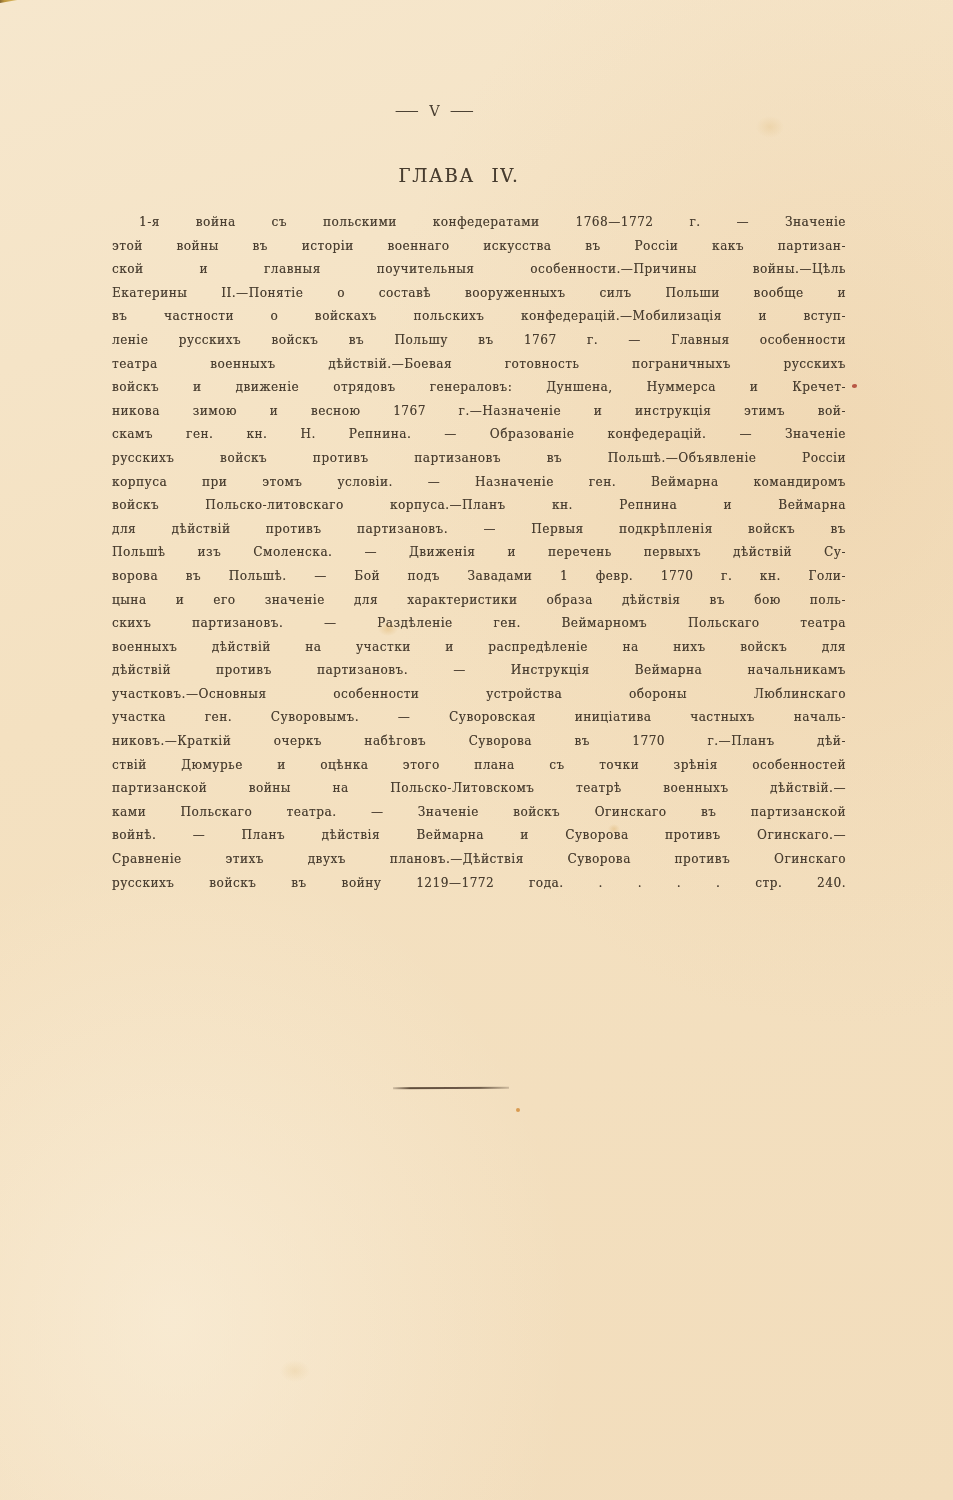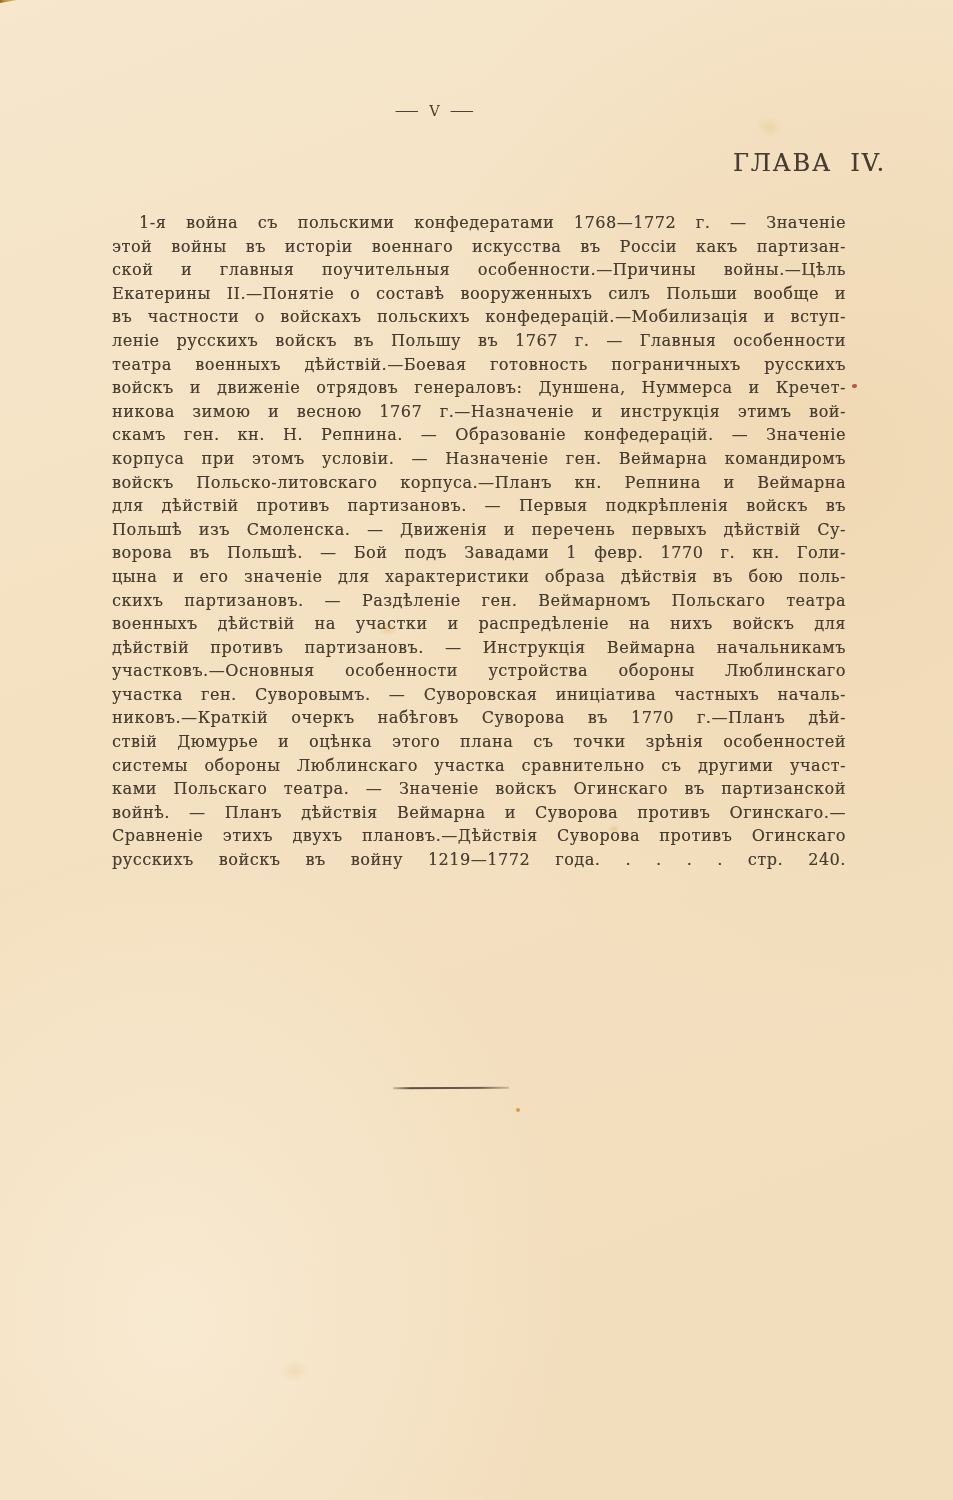--- a/index.html
+++ b/index.html
@@ -26,33 +26,33 @@
   }
   .folio .dash {
     display: inline-block;
     transform: scaleX(1.7);
     margin: 0 14px;
     position: relative; top: -1px;
   }
   .chapter-title {
     position: absolute;
     top: 149px; left: 0; width: 886px;
-    margin: 0;
-    text-align: right;
-    font-size: 24px;
+    margin: 16px;
+    text-align: center;
+    font-size: 18px;
     font-weight: normal;
     letter-spacing: 1.8px;
     word-spacing: 9px;
     text-shadow: 0.2px 0.3px 0.4px rgba(60,48,34,0.55);
     color: var(--ink, #473c2f);
   }
   .text-block {
     position: absolute;
     left: 112px; top: 211px; width: 734px;
-    font-size: 16px;
+    font-size: 12px;
     line-height: 23.6px;
     letter-spacing: 0.55px;
     word-spacing: 1.5px;
     text-shadow: 0.2px 0.3px 0.35px rgba(70,58,42,0.5);
   }
   .text-block .line {
     display: block;
     height: 23.6px;
     text-align: justify;
     text-align-last: justify;
@@ -96,34 +96,35 @@
       <div class="line">1-я война съ польскими конфедератами 1768—1772 г. — Значеніе</div>
       <div class="line">этой войны въ исторіи военнаго искусства въ Россіи какъ партизан-</div>
       <div class="line">ской и главныя поучительныя особенности.—Причины войны.—Цѣль</div>
       <div class="line">Екатерины II.—Понятіе о составѣ вооруженныхъ силъ Польши вообще и</div>
       <div class="line">въ частности о войскахъ польскихъ конфедерацій.—Мобилизація и вступ-</div>
       <div class="line">леніе русскихъ войскъ въ Польшу въ 1767 г. — Главныя особенности</div>
       <div class="line">театра военныхъ дѣйствій.—Боевая готовность пограничныхъ русскихъ</div>
       <div class="line">войскъ и движеніе отрядовъ генераловъ: Дуншена, Нуммерса и Кречет-</div>
       <div class="line">никова зимою и весною 1767 г.—Назначеніе и инструкція этимъ вой-</div>
       <div class="line">скамъ ген. кн. Н. Репнина. — Образованіе конфедерацій. — Значеніе</div>
+      <div class="line">русскихъ войскъ противъ партизановъ въ Польшѣ.—Объявленіе Россіи</div>
       <div class="line">корпуса при этомъ условіи. — Назначеніе ген. Веймарна командиромъ</div>
       <div class="line">войскъ Польско-литовскаго корпуса.—Планъ кн. Репнина и Веймарна</div>
       <div class="line">для дѣйствій противъ партизановъ. — Первыя подкрѣпленія войскъ въ</div>
       <div class="line">Польшѣ изъ Смоленска. — Движенія и перечень первыхъ дѣйствій Су-</div>
       <div class="line">ворова въ Польшѣ. — Бой подъ Завадами 1 февр. 1770 г. кн. Голи-</div>
       <div class="line">цына и его значеніе для характеристики образа дѣйствія въ бою поль-</div>
       <div class="line">скихъ партизановъ. — Раздѣленіе ген. Веймарномъ Польскаго театра</div>
       <div class="line">военныхъ дѣйствій на участки и распредѣленіе на нихъ войскъ для</div>
       <div class="line">дѣйствій противъ партизановъ. — Инструкція Веймарна начальникамъ</div>
       <div class="line">участковъ.—Основныя особенности устройства обороны Люблинскаго</div>
       <div class="line">участка ген. Суворовымъ. — Суворовская иниціатива частныхъ началь-</div>
       <div class="line">никовъ.—Краткій очеркъ набѣговъ Суворова въ 1770 г.—Планъ дѣй-</div>
       <div class="line">ствій Дюмурье и оцѣнка этого плана съ точки зрѣнія особенностей</div>
-      <div class="line">системы обороны Люблинскаго участка сравнительно съ другими участ-</div>
+      <div class="line">партизанской войны на Польско-Литовскомъ театрѣ военныхъ дѣйствій.—</div>
       <div class="line">ками Польскаго театра. — Значеніе войскъ Огинскаго въ партизанской</div>
       <div class="line">войнѣ. — Планъ дѣйствія Веймарна и Суворова противъ Огинскаго.—</div>
       <div class="line">Сравненіе этихъ двухъ плановъ.—Дѣйствія Суворова противъ Огинскаго</div>
       <div class="line">русскихъ войскъ въ войну 1219—1772 года. . . . . стр. 240.</div>
     </div>
 
   <div class="end-rule"></div>
 
   <div class="speck speck-red"></div>
   <div class="speck speck-orange"></div>

